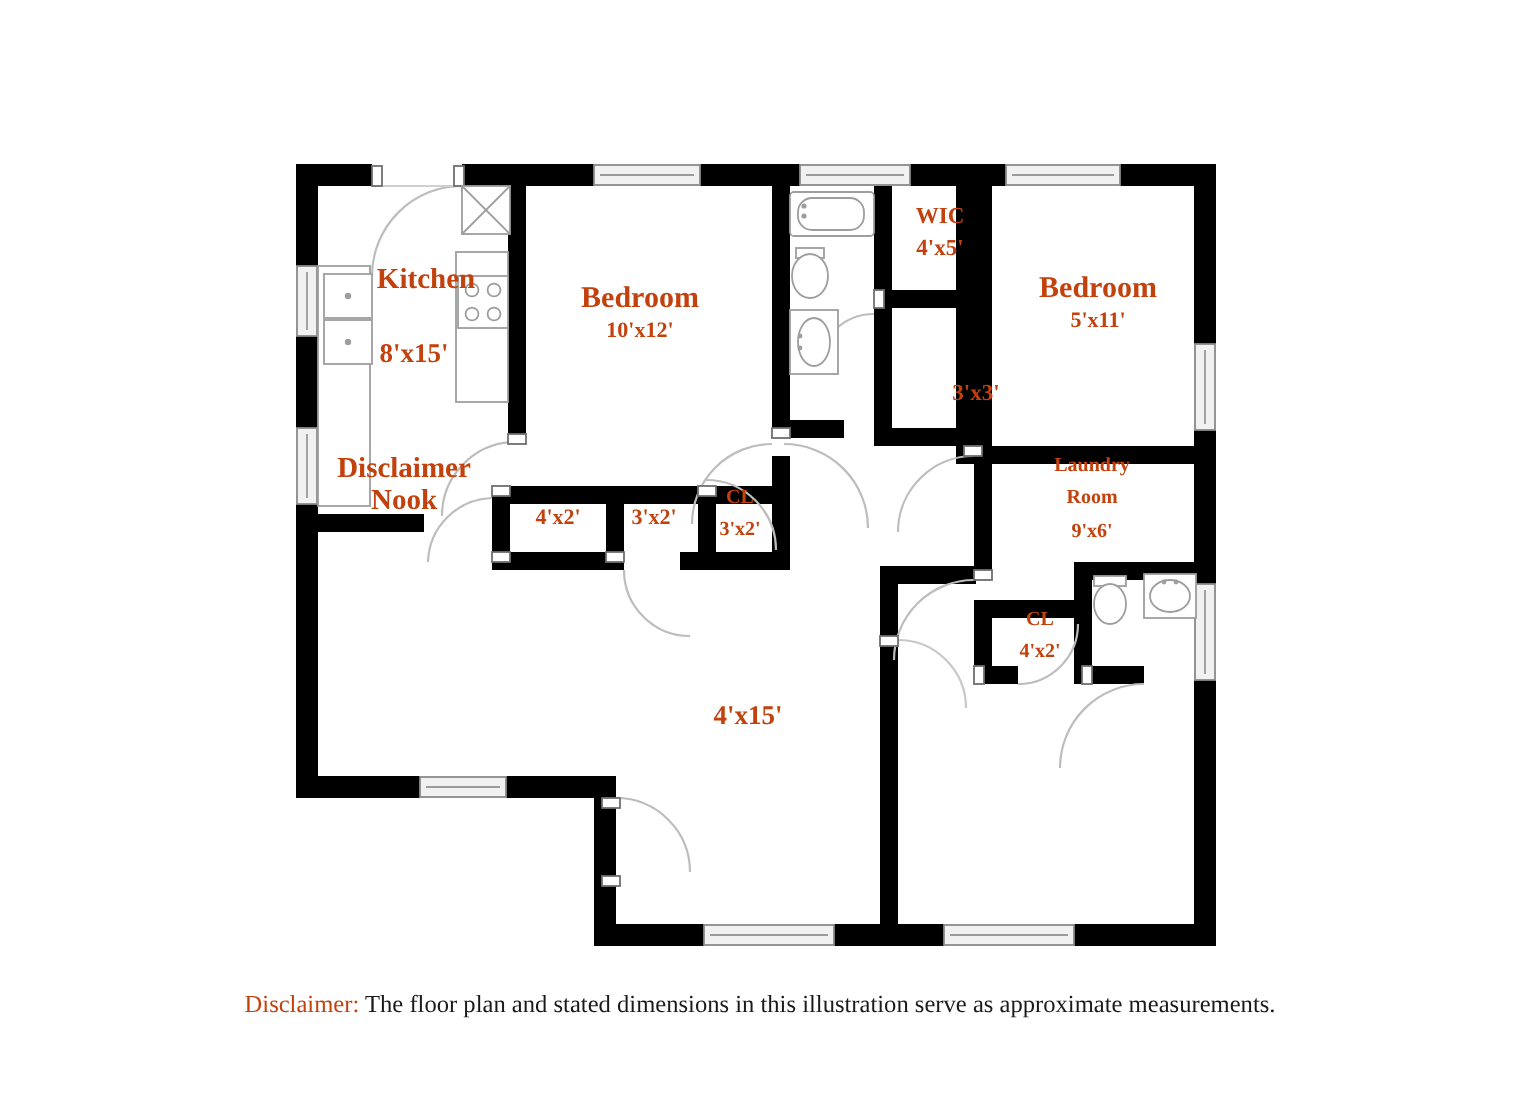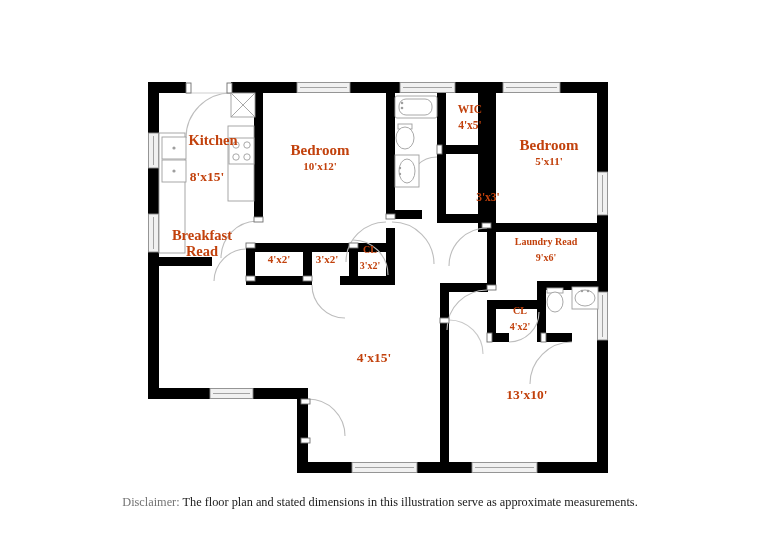--- a/index.html
+++ b/index.html
@@ -38,21 +38,21 @@
     left:0;
     top:494px;
     width:760px;
     text-align:center;
     font-family:"Liberation Serif","DejaVu Serif",serif;
     font-size:12.3px;
     line-height:16.5px;
     color:#1a1a1a;
   }
   #disclaimer .dline{display:block;}
-  #disclaimer .faded{color:#737373;}
+  #disclaimer .faded{color:#c2410c;}
 </style>
 </head>
 <body>
 
 <div id="plan-root">
 
   <svg id="plan-svg" width="760" height="553" viewBox="0 0 760 553">
 
     <g fill="#000000">
 
@@ -266,21 +266,21 @@
   </svg>
 
   <div class="lbl rm-md" style="left:213px;top:140px;transform:translate(-50%,-50%);">
     <span class="rm-name">Kitchen</span>
   </div>
   <div class="lbl rm-md" style="left:207px;top:177px;transform:translate(-50%,-50%);">
     <span class="rm-dim">8'x15'</span>
   </div>
 
   <div class="lbl rm-md" style="left:202px;top:243px;transform:translate(-50%,-50%);">
-    <span class="rm-name" style="width:90px;white-space:normal;">Breakfast Read</span>
+    <span class="rm-name" style="width:90px;white-space:normal;">Disclaimer Nook</span>
   </div>
 
   <div class="lbl rm-lg" style="left:320px;top:158px;transform:translate(-50%,-50%);">
     <span class="rm-name">Bedroom</span>
     <span class="rm-dim">10'x12'</span>
   </div>
 
   <div class="lbl rm-sm" style="left:470px;top:117px;transform:translate(-50%,-50%);">
     <span class="rm-name">WIC</span>
     <span class="rm-dim">4'x5'</span>
@@ -302,36 +302,35 @@
   <div class="lbl rm-tiny" style="left:327px;top:259px;transform:translate(-50%,-50%);">
     <span class="rm-dim">3'x2'</span>
   </div>
 
   <div class="lbl rm-xs" style="left:370px;top:258px;transform:translate(-50%,-50%);">
     <span class="rm-name">CL</span>
     <span class="rm-dim">3'x2'</span>
   </div>
 
   <div class="lbl rm-xs" style="left:546px;top:250px;transform:translate(-50%,-50%);">
-    <span class="rm-name" style="width:64px;white-space:normal;">Laundry Read</span>
+    <span class="rm-name" style="width:64px;white-space:normal;">Laundry Room</span>
     <span class="rm-dim">9'x6'</span>
   </div>
 
   <div class="lbl rm-xs" style="left:520px;top:319px;transform:translate(-50%,-50%);">
     <span class="rm-name">CL</span>
     <span class="rm-dim">4'x2'</span>
   </div>
 
 
   <div class="lbl rm-md" style="left:374px;top:358px;transform:translate(-50%,-50%);">
     <span class="rm-dim">4'x15'</span>
   </div>
 
   <div class="lbl rm-md" style="left:527px;top:395px;transform:translate(-50%,-50%);">
-    <span class="rm-dim">13'x10'</span>
   </div>
 
   <div id="disclaimer">
     <span class="dline">
       <span class="faded">Disclaimer:</span>
       <span>The floor plan and stated dimensions in this illustration serve as approximate measurements.</span>
     </span>
   </div>
 
 </div>

